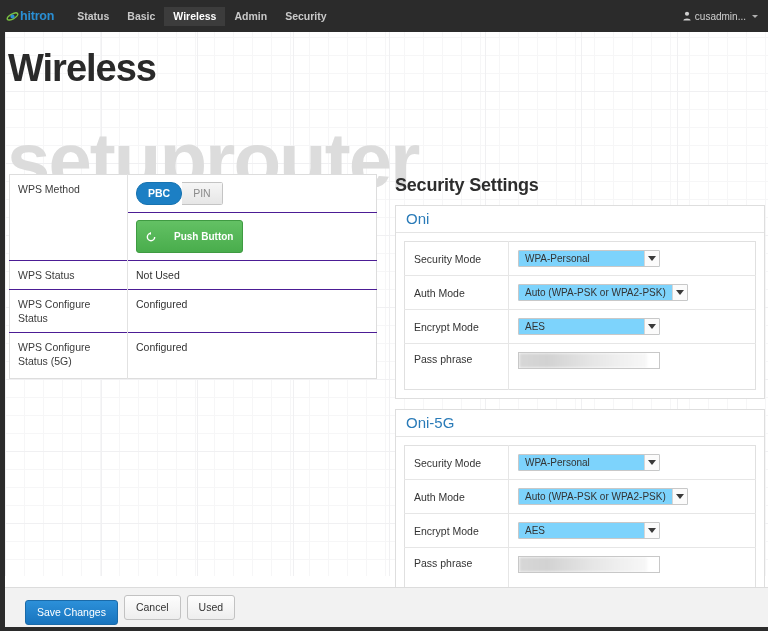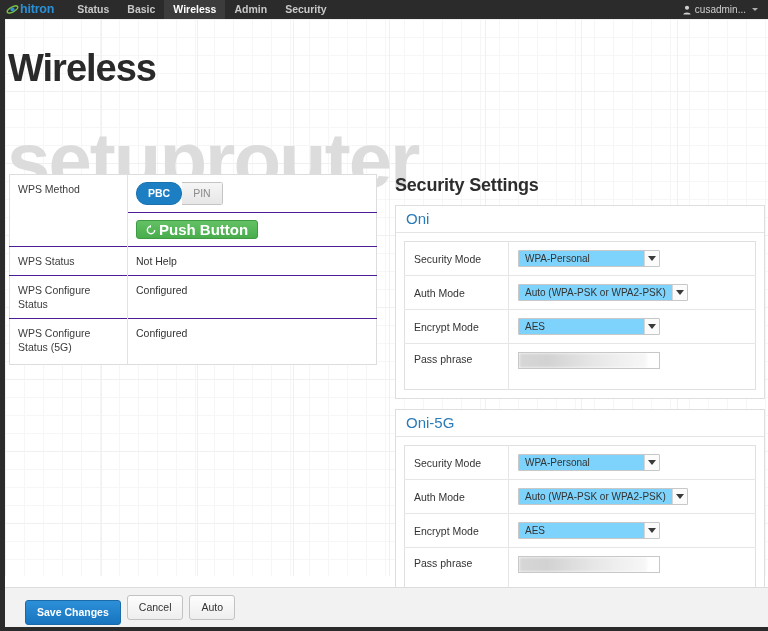--- a/index.html
+++ b/index.html
@@ -7,21 +7,21 @@
   body {
     width: 768px; height: 631px;
     font-family: "Liberation Sans", sans-serif;
     background: #ffffff;
     overflow: hidden;
     position: relative;
   }
 
   
   .topbar {
-    height: 19px;
+    height: 32px;
     background: #2b2b2b;
     display: flex;
     align-items: center;
     position: relative;
     z-index: 40;
   }
   .logo-wrap {
     display: flex; align-items: center;
     padding-left: 6px; padding-right: 14px;
     height: 19px;
@@ -144,25 +144,25 @@
   .seg.on {
     background: #1c7fc4; color: #ffffff;
     border-color: #1873b0; font-weight: bold; border-radius: 11px;
   }
   .seg.off {
     background: #eeeeee; color: #8a8a8a;
     border-left: 0;
     background-image: linear-gradient(#f6f6f6, #e6e6e6);
   }
   .btn-green {
-    display: inline-flex; align-items: center; gap: 3px;
+    display: inline-flex; align-items: center; gap: 18px;
     background-image: linear-gradient(#63c164, #49ad4c);
     border: 1px solid #3f9b42; border-radius: 3px;
-    color: #ffffff; font-size: 15px; font-weight: bold;
-    padding: 2px 9px; line-height: 13px; cursor: pointer;
+    color: #ffffff; font-size: 10px; font-weight: bold;
+    padding: 9px 9px; line-height: 13px; cursor: pointer;
   }
   .refresh-ico { width: 10px; height: 10px; display: block; }
 
   
   .panel {
     width: 370px; background: #ffffff;
     border: 1px solid #dedede; margin-bottom: 10px;
   }
   .panel-head {
     padding: 6px 10px; font-size: 15px; color: #2a7bb8;
@@ -228,21 +228,21 @@
     z-index: 20;
   }
   .btn {
     font-size: 10.5px; padding: 5px 11px; line-height: 13px;
     border: 1px solid #c2c2c2; border-radius: 3px;
     background-image: linear-gradient(#fdfdfd, #eeeeee);
     color: #333333; cursor: pointer; white-space: nowrap;
   }
   .btn.primary {
     background-image: linear-gradient(#2c90d9, #1874be);
-    border-color: #1a6aa8; color: #ffffff; font-weight: bold; margin-top: 10px;
+    border-color: #1a6aa8; color: #ffffff; font-weight: normal; margin-top: 10px;
   }
   .bottom-strip {
     position: absolute; left: 0; right: 0; bottom: 0; height: 4px;
     background: #2b2b2b; z-index: 25;
   }
 </style>
 </head>
 <body>
 
 <div class="topbar">
@@ -300,21 +300,21 @@
               <svg class="refresh-ico" viewBox="0 0 12 12">
                 <path d="M6 1.6 A4.4 4.4 0 1 0 10.4 6" fill="none" stroke="#ffffff" stroke-width="1.7"></path>
                 <path d="M6 0 L6 3.4 L3 1.7 Z" fill="#ffffff"></path>
               </svg>
               <span>Push Button</span>
             </div>
           </td>
         </tr>
         <tr>
           <td class="k">WPS Status</td>
-          <td>Not Help</td>
+          <td>Not Used</td>
         </tr>
         <tr>
           <td class="k">WPS Configure Status</td>
           <td>Configured</td>
         </tr>
         <tr>
           <td class="k cell-tall">WPS Configure Status (5G)</td>
           <td>Configured</td>
         </tr>
       </tbody>
@@ -425,16 +425,16 @@
             </table>
         </div>
       </div>
     </div>
 
   </div>
 
   <div class="footer">
     <div class="btn primary">Save Changes</div>
     <div class="btn">Cancel</div>
-    <div class="btn">Auto</div>
+    <div class="btn">Used</div>
   </div>
   <div class="bottom-strip"></div>
 </div>
 
 </body></html>

